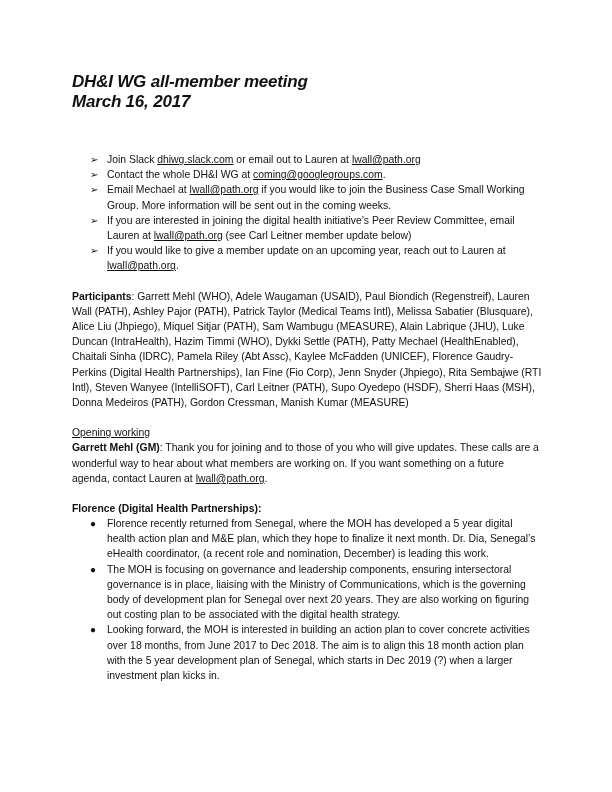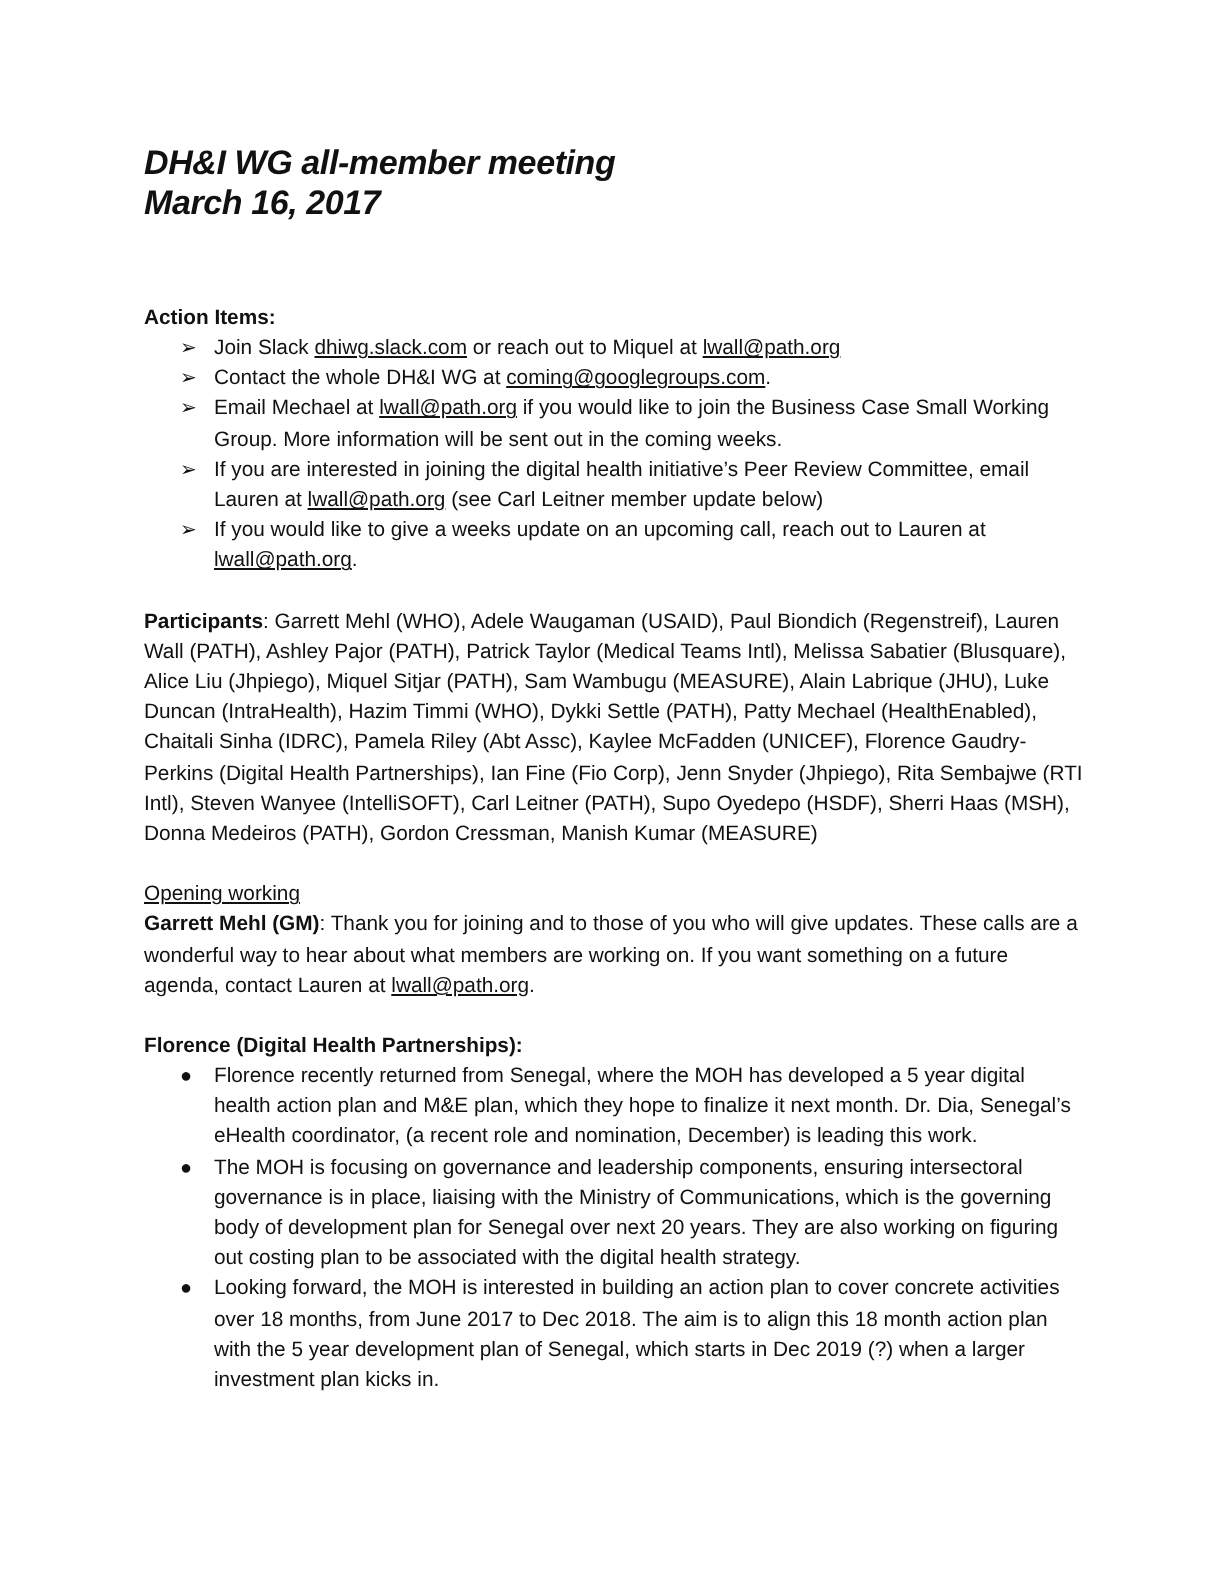--- a/index.html
+++ b/index.html
@@ -25,41 +25,40 @@
 <div class="page">
 
   <div>
     <p class="title">DH&amp;I WG all-member meeting</p>
     <p class="title">March 16, 2017</p>
   </div>
 
   <div style="height:40px"></div>
 
   <section>
-    <p class="section-head">Action Items:</p>
     <ul class="arrows">
       <li>
         <span class="bullet">➢</span>
-        <span>Join Slack </span><a>dhiwg.slack.com</a><span> or reach out to Miquel at </span><a>lwall@path.org</a>
+        <span>Join Slack </span><a>dhiwg.slack.com</a><span> or email out to Lauren at </span><a>lwall@path.org</a>
       </li>
       <li>
         <span class="bullet">➢</span>
         <span>Contact the whole DH&amp;I WG at </span><a>coming@googlegroups.com</a><span>.</span>
       </li>
       <li>
         <span class="bullet">➢</span>
         <span>Email Mechael at </span><a>lwall@path.org</a><span> if you would like to join the Business Case Small Working Group. More information will be sent out in the coming weeks.</span>
       </li>
       <li>
         <span class="bullet">➢</span>
         <span>If you are interested in joining the digital health initiative’s Peer Review Committee, email Lauren at </span><a>lwall@path.org</a><span> (see Carl Leitner member update below)</span>
       </li>
       <li>
         <span class="bullet">➢</span>
-        <span>If you would like to give a weeks update on an upcoming call, reach out to Lauren at </span><a>lwall@path.org</a><span>.</span>
+        <span>If you would like to give a member update on an upcoming year, reach out to Lauren at </span><a>lwall@path.org</a><span>.</span>
       </li>
     </ul>
   </section>
 
   <div style="height:15px"></div>
 
   <section>
     <p><b>Participants</b><span>: Garrett Mehl (WHO), Adele Waugaman (USAID), Paul Biondich (Regenstreif), Lauren Wall (PATH), Ashley Pajor (PATH), Patrick Taylor (Medical Teams Intl), Melissa Sabatier (Blusquare), Alice Liu (Jhpiego), Miquel Sitjar (PATH), Sam Wambugu (MEASURE), Alain Labrique (JHU), Luke Duncan (IntraHealth), Hazim Timmi (WHO), Dykki Settle (PATH), Patty Mechael (HealthEnabled), Chaitali Sinha (IDRC), Pamela Riley (Abt Assc), Kaylee McFadden (UNICEF),  Florence Gaudry-Perkins (Digital Health Partnerships), Ian Fine (Fio Corp), Jenn Snyder (Jhpiego), Rita Sembajwe (RTI Intl), Steven Wanyee (IntelliSOFT), Carl Leitner (PATH), Supo Oyedepo (HSDF), Sherri Haas (MSH), Donna Medeiros (PATH), Gordon Cressman, Manish Kumar (MEASURE)</span></p>
   </section>
 

